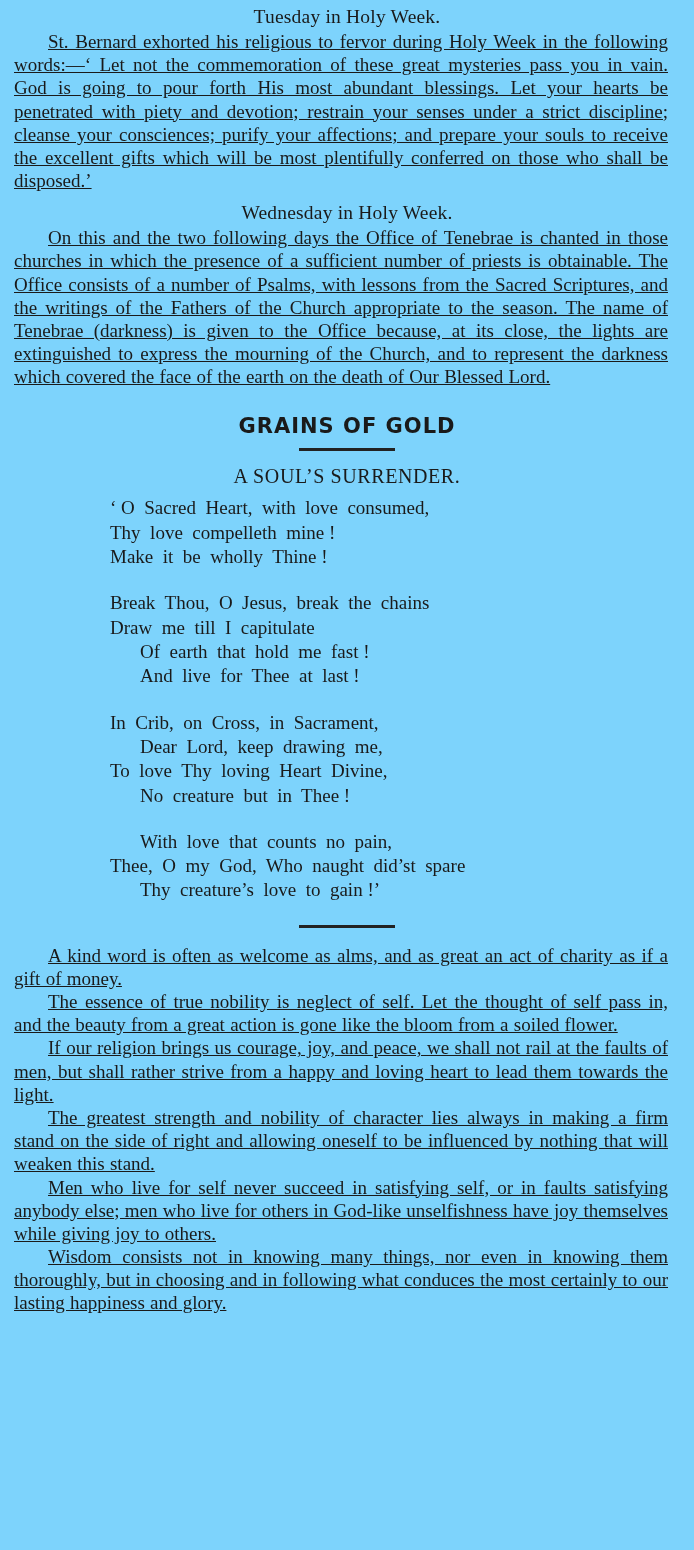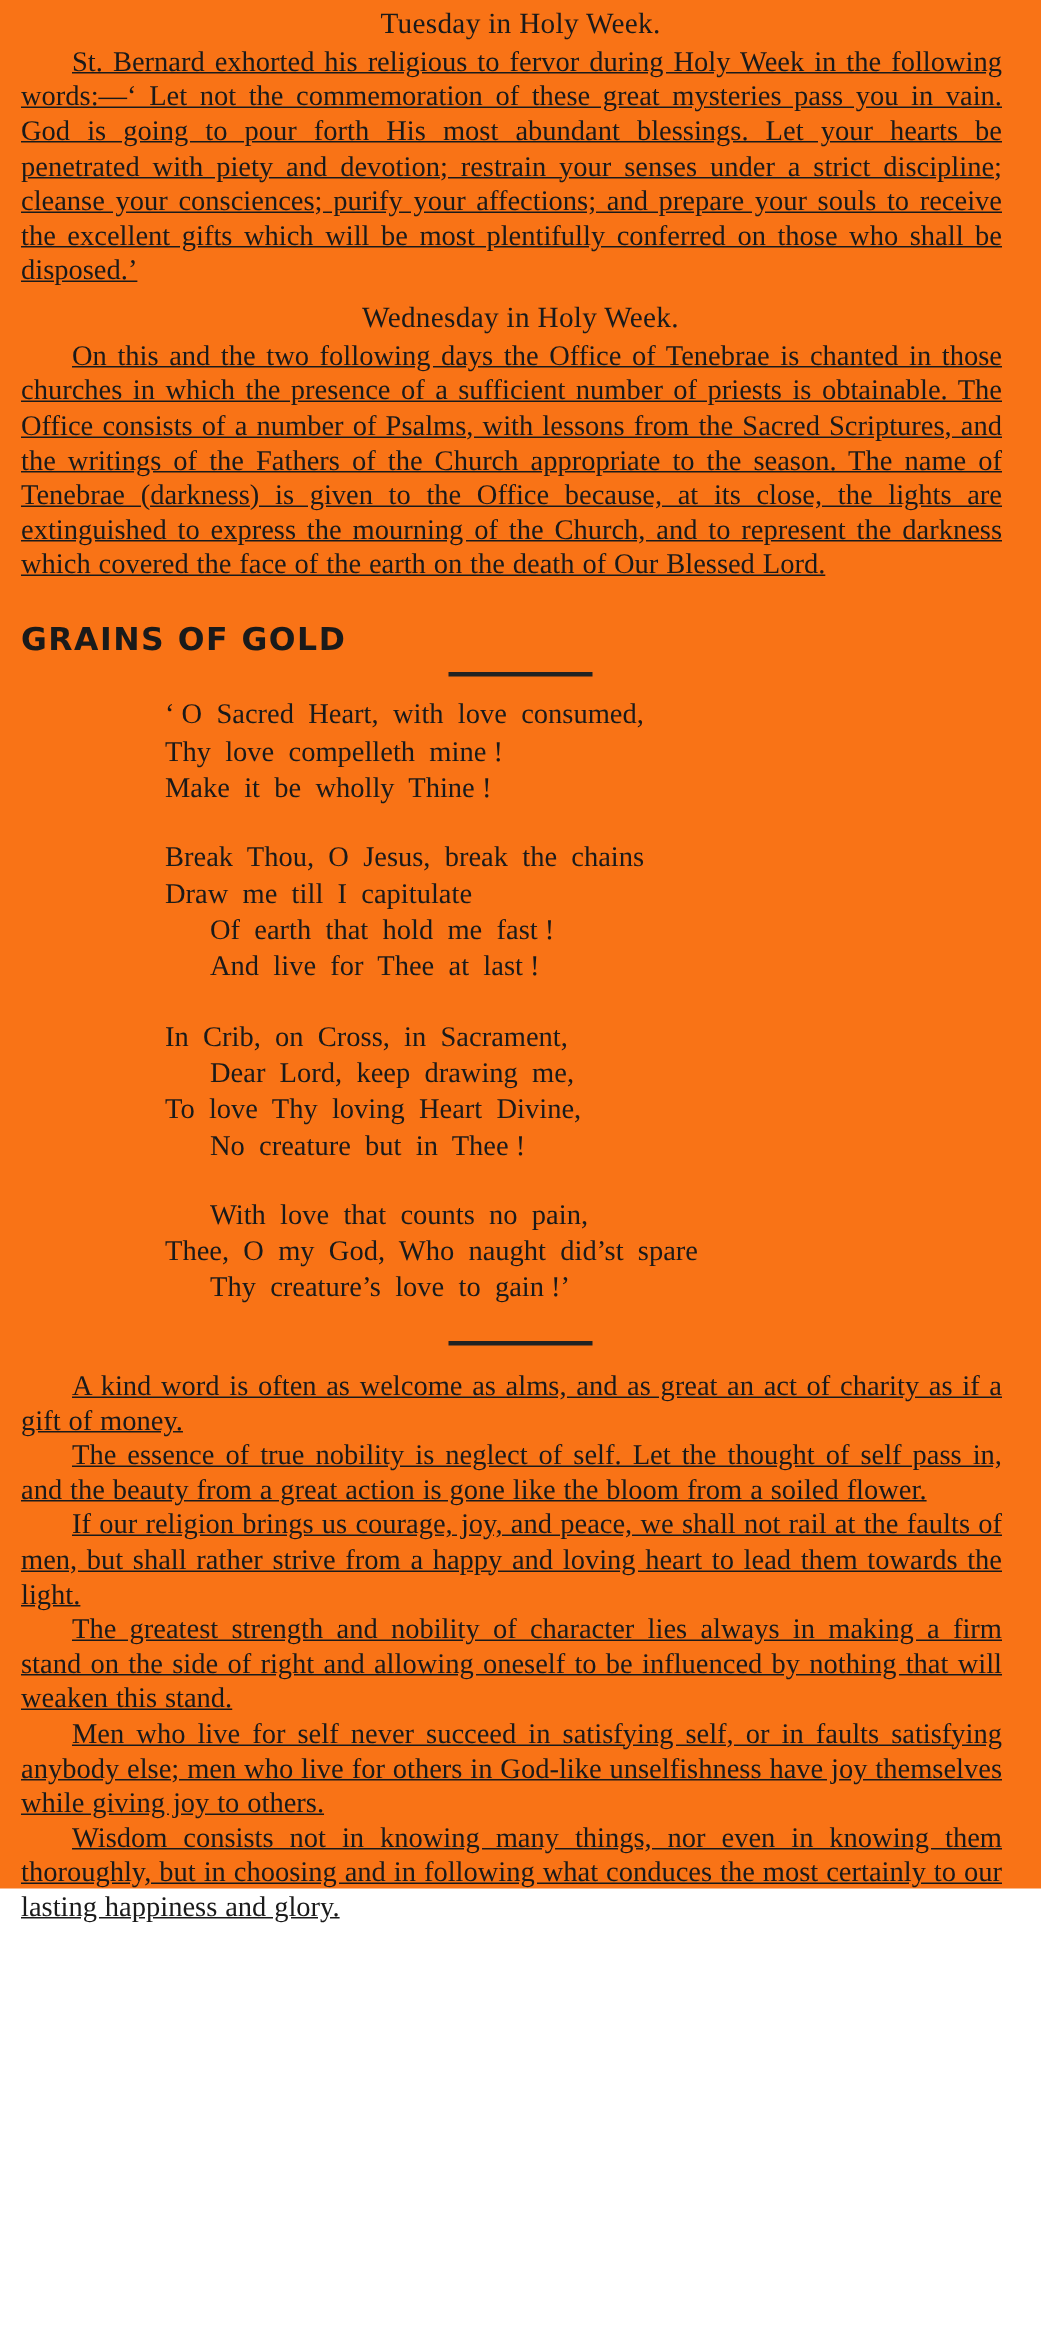--- a/index.html
+++ b/index.html
@@ -9,25 +9,25 @@
   }
   body {
     width: 694px;
     height: 1550px;
     font-family: "Liberation Serif", serif;
     color: #1a1a1a;
     overflow: hidden;
   }
   .page {
     width: 694px;
-    height: 1259px;
+    height: 1550px;
     position: relative;
     padding: 0;
     box-sizing: border-box;
-    background: #f97316;
+    background: #7dd3fc;
   }
   .col {
     padding: 6px 14px 0 14px;
     box-sizing: border-box;
   }
   .heading-center {
     text-align: center;
     font-size: 19.5px;
     letter-spacing: 0.2px;
     margin: 0 0 2px 0;
@@ -36,21 +36,21 @@
   p.body {
     margin: 0 12px 0 0;
     font-size: 19px;
     line-height: 1.22;
     text-align: justify;
     text-indent: 34px;
     word-spacing: 0.5px;
     text-decoration: underline;
   }
   .section-title {
-    text-align: left;
+    text-align: center;
     font-family: "DejaVu Sans", sans-serif;
     font-weight: bold;
     font-size: 21px;
     letter-spacing: 1px;
     margin: 26px 0 10px 0;
   }
   .rule {
     width: 96px;
     height: 3px;
     background: #222;
@@ -93,20 +93,21 @@
     <p class="body">St. Bernard exhorted his religious to fervor during Holy Week in the following words:—‘ Let not the commemoration of these great mysteries pass you in vain. God is going to pour forth His most abundant blessings. Let your hearts be penetrated with piety and devotion; restrain your senses under a strict discipline; cleanse your consciences; purify your affections; and prepare your souls to receive the excellent gifts which will be most plentifully conferred on those who shall be disposed.’</p>
 
     <div class="gap-before-heading"></div>
 
     <h2 class="heading-center">Wednesday in Holy Week.</h2>
     <p class="body">On this and the two following days the Office of Tenebrae is chanted in those churches in which the presence of a sufficient number of priests is obtainable. The Office consists of a number of Psalms, with lessons from the Sacred Scriptures, and the writings of the Fathers of the Church appropriate to the season. The name of Tenebrae (darkness) is given to the Office because, at its close, the lights are extinguished to express the mourning of the Church, and to represent the darkness which covered the face of the earth on the death of Our Blessed Lord.</p>
 
     <div class="section-title">GRAINS OF GOLD</div>
     <div class="rule"></div>
 
+    <div class="poem-title">A SOUL’S SURRENDER.</div>
 
     <div>
       <div class="stanza first">
         <div class="line">‘ O  Sacred  Heart,  with  love  consumed,</div>
         <div class="line ind">Thy  love  compelleth  mine !</div>
         <div class="line ind">Make  it  be  wholly  Thine !</div>
       </div>
       <div class="stanza">
         <div class="line">Break  Thou,  O  Jesus,  break  the  chains</div>
         <div class="line">Draw  me  till  I  capitulate</div>

